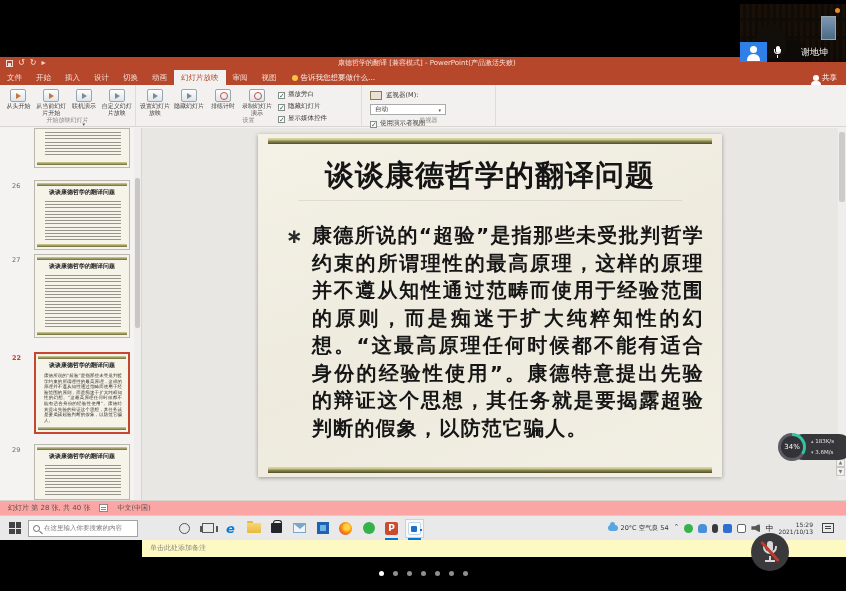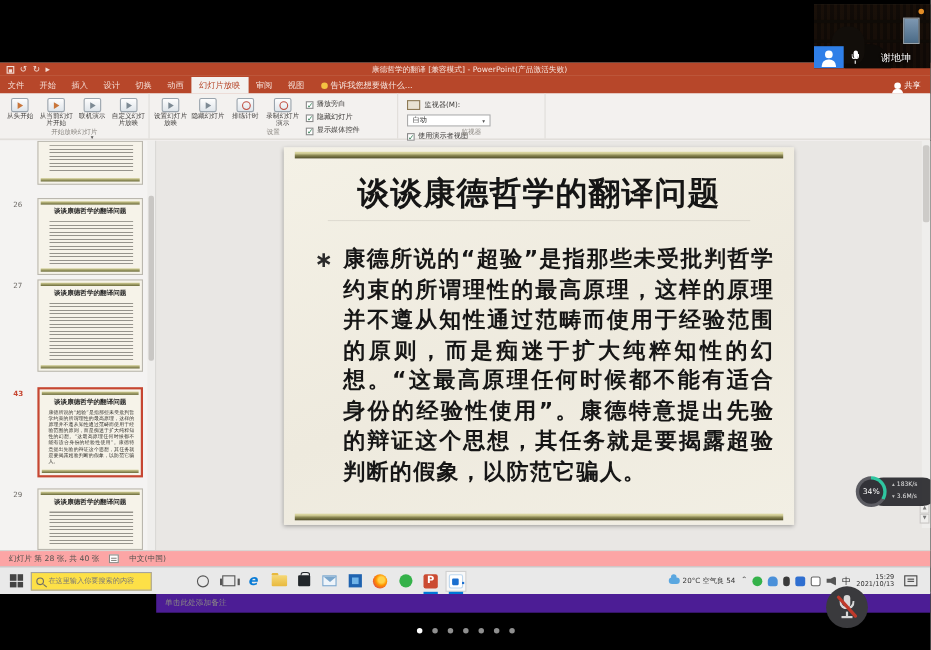--- a/index.html
+++ b/index.html
@@ -84,42 +84,42 @@
   .slide .band.top { top:4px; } .slide .band.bot { bottom:4px; }
   .slide-title { position:absolute; left:0; right:0; top:22px; text-align:center; font-size:29px; font-weight:800; letter-spacing:1px; color:#151515; }
   .slide-rule { position:absolute; left:40px; right:40px; top:66px; height:1px; background:rgba(0,0,0,.08); }
   .slide-body { position:absolute; left:30px; right:18px; top:88px; font-size:20px; line-height:27.5px; font-weight:600; color:#161616; text-align:justify; letter-spacing:1.2px; padding-left:24px; }
   .slide-bullet { position:absolute; left:-2px; top:1px; font-size:20px; color:#2b2b2b; letter-spacing:0; }
   .escroll { position:absolute; right:0; top:0; width:8px; height:352px; background:#efeeec; }
   .escroll .ethumb { position:absolute; left:1px; top:4px; width:6px; height:70px; background:#cdcbc8; border-radius:2px; }
   .slide-nav { position:absolute; right:1px; top:330px; width:9px; }
   .slide-nav .nbtn { width:9px; height:9px; background:#f0efed; border:1px solid #c8c6c3; font-size:4.5px; color:#777; text-align:center; line-height:8px; }
 
-  .notespane { position:absolute; left:142px; right:0; top:410px; height:19px; background:#4c1d95; border-top:1px solid #d5d3d0; display:flex; align-items:center; }
+  .notespane { position:absolute; left:142px; right:0; top:410px; height:19px; background:#fef9c3; border-top:1px solid #d5d3d0; display:flex; align-items:center; }
   .notespane span { font-size:7px; color:#8a8884; margin-left:8px; }
 
   .statusbar { position:absolute; left:0; top:443px; width:100%; height:15px; background:#fca5a5; border-top:1px solid #d8d6d3; display:flex; align-items:center; font-size:7px; color:#55524e; }
   .statusbar .left { display:flex; align-items:center; gap:9px; margin-left:8px; }
   .statusbar .right { display:flex; align-items:center; gap:6px; margin-left:auto; margin-right:6px; }
   .sq-ico { width:9px; height:8px; border:1px solid #8a8884; background:#fff; display:inline-block; position:relative; }
   .sq-ico::after { content:""; position:absolute; left:1px; top:2px; right:1px; height:1px; background:#8a8884; box-shadow:0 2px 0 #8a8884; }
   .viewicos { display:flex; gap:4px; align-items:center; }
   .zoomline { position:relative; width:56px; height:1px; background:#a9a7a4; }
   .zoomline .zthumb { position:absolute; left:30px; top:-3px; width:3px; height:7px; background:#6d6b68; }
   .fit-ico { width:9px; height:8px; border:1px solid #6d6b68; display:inline-block; }
 
   
   .taskbar { position:absolute; left:0; top:515px; width:100%; height:25px; background:#e9e9e9; border-top:1px solid #cfcfcf; display:flex; align-items:center; z-index:30; }
   .startbtn { width:14px; height:14px; margin-left:8px; position:relative; flex:none; }
   .startbtn::before { content:""; position:absolute; inset:1px; background:
      linear-gradient(#444,#444) 0 0/6px 6px no-repeat,
      linear-gradient(#444,#444) 7px 0/5px 6px no-repeat,
      linear-gradient(#444,#444) 0 7px/6px 5px no-repeat,
      linear-gradient(#444,#444) 7px 7px/5px 5px no-repeat; }
-  .searchbox { width:110px; height:17px; background:#fde047; border:1px solid #a5a3a1; margin-left:6px; display:flex; align-items:center; gap:4px; padding:0 4px; flex:none; }
+  .searchbox { width:110px; height:17px; background:#ffffff; border:1px solid #a5a3a1; margin-left:6px; display:flex; align-items:center; gap:4px; padding:0 4px; flex:none; }
   .mag { width:7px; height:7px; border:1px solid #6d6b68; border-radius:50%; position:relative; flex:none; }
   .mag::after { content:""; position:absolute; left:5px; top:6px; width:4px; height:1px; background:#6d6b68; transform:rotate(40deg); }
   .searchbox span { font-size:6.5px; color:#7a7876; white-space:nowrap; }
   .apps { display:flex; align-items:center; gap:6px; margin-left:38px; }
   .appico { width:17px; height:17px; display:flex; align-items:center; justify-content:center; position:relative; }
   .run::after { content:""; position:absolute; left:2px; bottom:-3px; right:2px; height:2px; background:#0078d7; }
   .appico.activeapp { background:#f8f8f8; box-shadow:0 0 0 1px #d0d0d0; }
   .i-cortana { width:11px; height:11px; border:1.5px solid #555; border-radius:50%; }
   .i-taskview { width:12px; height:10px; border:1px solid #555; position:relative; }
   .i-taskview::after { content:""; position:absolute; left:-3px; top:2px; width:2px; height:6px; background:#555; box-shadow:16px 0 0 #555; }
@@ -306,21 +306,21 @@
         </div>
 
         <span class="thumb-num" style="top:128px;">27</span>
         <div class="thumb" style="top:126px; height:84px;">
           <div class="gold-band top"></div>
           <div class="mini-title">谈谈康德哲学的翻译问题</div>
           <div class="mini-lines" style="height:54px;"></div>
           <div class="gold-band bot"></div>
         </div>
 
-        <span class="thumb-num sel" style="top:226px;">43</span>
+        <span class="thumb-num sel" style="top:226px;">22</span>
         <div class="thumb selected" style="top:224px; height:82px;">
           <div class="gold-band top"></div>
           <div class="mini-title">谈谈康德哲学的翻译问题</div>
           <div class="mini-body">康德所说的“超验”是指那些未受批判哲学约束的所谓理性的最高原理，这样的原理并不遵从知性通过范畴而使用于经验范围的原则，而是痴迷于扩大纯粹知性的幻想。“这最高原理任何时候都不能有适合身份的经验性使用”。康德特意提出先验的辩证这个思想，其任务就是要揭露超验判断的假象，以防范它骗人。</div>
           <div class="gold-band bot"></div>
         </div>
 
         <span class="thumb-num" style="top:318px;">29</span>
         <div class="thumb" style="top:316px; height:56px;">
           <div class="gold-band top"></div>

